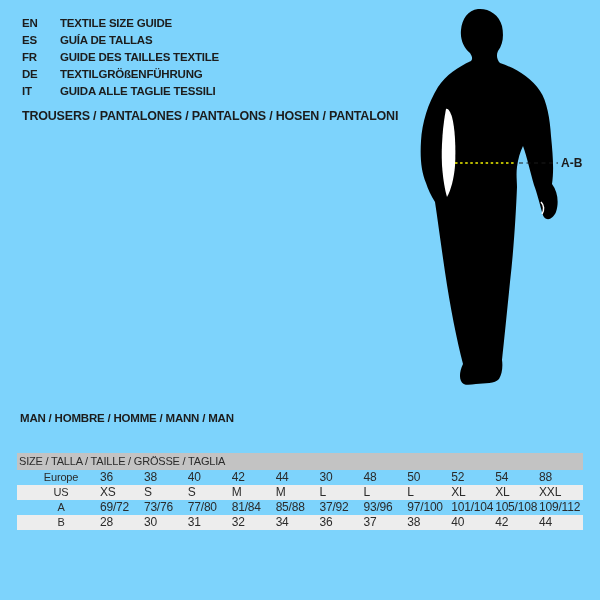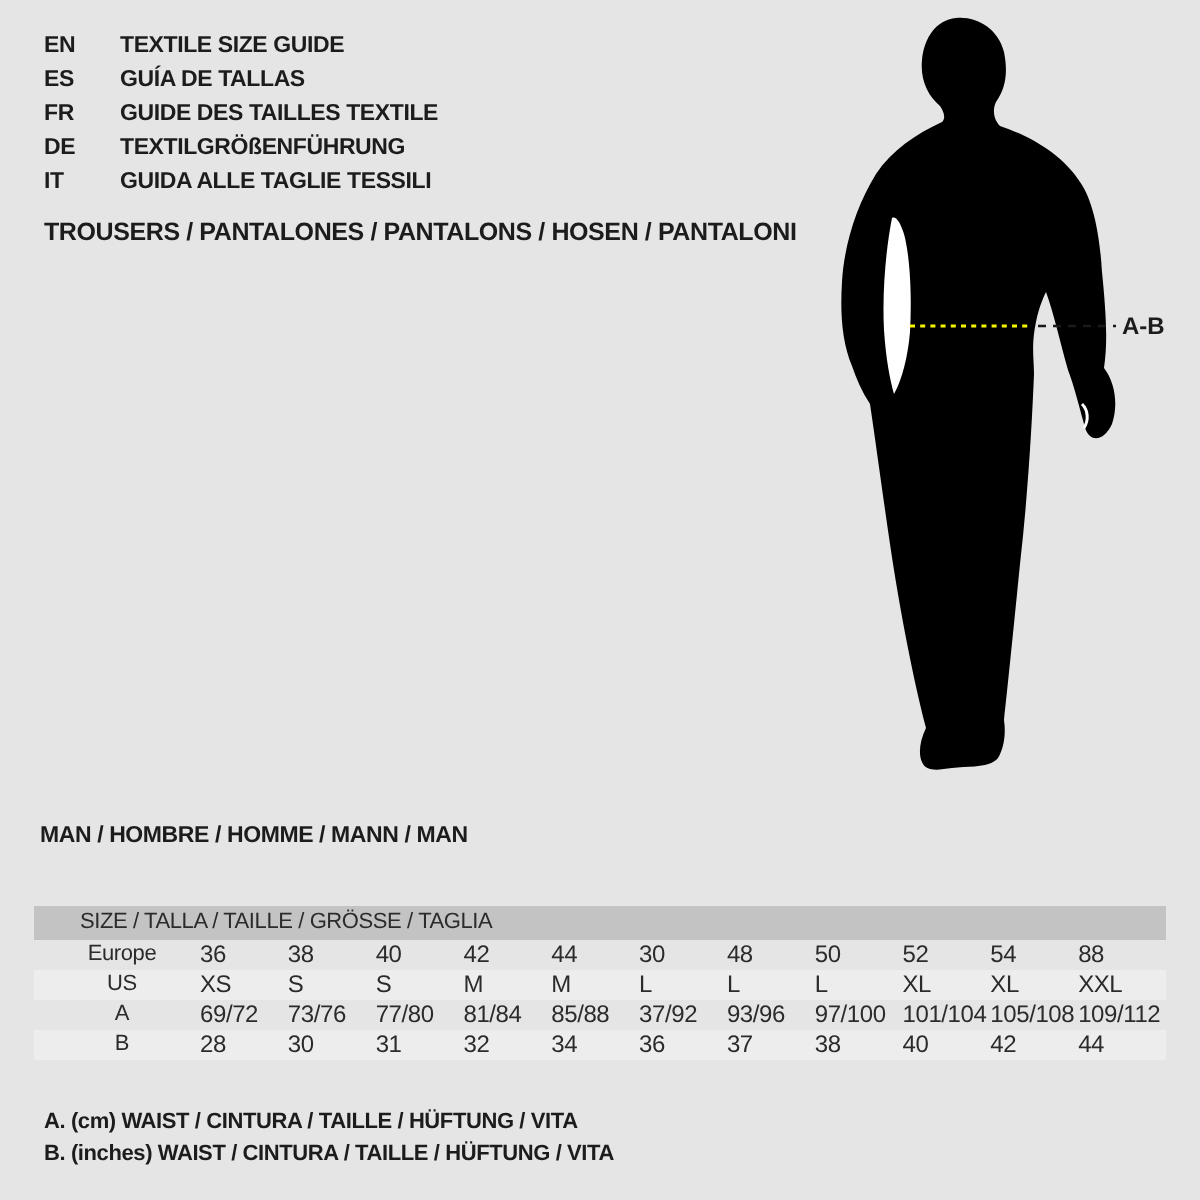--- a/index.html
+++ b/index.html
@@ -1,17 +1,17 @@
 <!DOCTYPE html>
 <html style="--header-bg: #c3c3c3; --alt-row-bg: #ededed;"><head>
 <meta charset="utf-8">
 <style>
   html,body { margin:0; padding:0; background:#ffffff; }
   .canvas {
-    position:relative; width:600px; height:600px; background:#e5e5e5;
+    position:relative; width:600px; height:600px; background:#7dd3fc;
     font-family:"Liberation Sans", sans-serif; color:#1c1c1c; overflow:hidden;
   }
 
   
   .lang-list { position:absolute; left:22px; top:15px; }
   .lang-row  { display:flex; height:17px; line-height:17px;
                font-size:11.5px; font-weight:bold; letter-spacing:-0.2px; }
   .lang-code { width:38px; }
 
   .garment-title { position:absolute; left:22px; top:109px;
@@ -22,21 +22,21 @@
   .figure-wrap svg { display:block; }
   .ab-label { position:absolute; left:161px; top:156px; font-size:12px;
               line-height:14px; font-weight:bold; letter-spacing:0; color:#1c1c1c; }
 
   
   .man-title { position:absolute; left:20px; top:412px;
                font-size:11.5px; font-weight:bold; letter-spacing:-0.2px; }
 
   .table-wrap { position:absolute; left:17px; top:453px; width:566px; }
   .table-header { height:17px; line-height:17px; background:var(--header-bg,#c3c3c3);
-                  padding-left:23px; font-size:11px; color:#2b2b2b; letter-spacing:-0.2px; }
+                  padding-left:2px; font-size:11px; color:#2b2b2b; letter-spacing:-0.2px; }
   table { border-collapse:collapse; table-layout:fixed; width:566px; }
   td { height:15px; line-height:15px; padding:0; text-align:left;
        font-size:12px; color:#2b2b2b; vertical-align:middle; letter-spacing:-0.2px; }
   td.rowlabel { width:78px; text-align:center; padding-left:5px; font-size:11px; }
   tr.alt { background:var(--alt-row-bg,#ededed);margin-left:19px; }
 
   
   .footnotes { position:absolute; left:22px; top:553px; }
   .footnote  { height:16px; line-height:16px; font-size:11px;
                font-weight:bold; letter-spacing:-0.2px; }
@@ -173,18 +173,14 @@
             <td>37</td>
             <td>38</td>
             <td>40</td>
             <td>42</td>
             <td>44</td>
           </tr>
         </tbody>
     </table>
   </div>
 
-  <div class="footnotes" id="footnotes">
-      <div class="footnote">A. (cm) WAIST / CINTURA / TAILLE / HÜFTUNG / VITA</div>
-      <div class="footnote">B. (inches) WAIST / CINTURA / TAILLE / HÜFTUNG / VITA</div>
-    </div>
 
 </div>
 
 </body></html>

